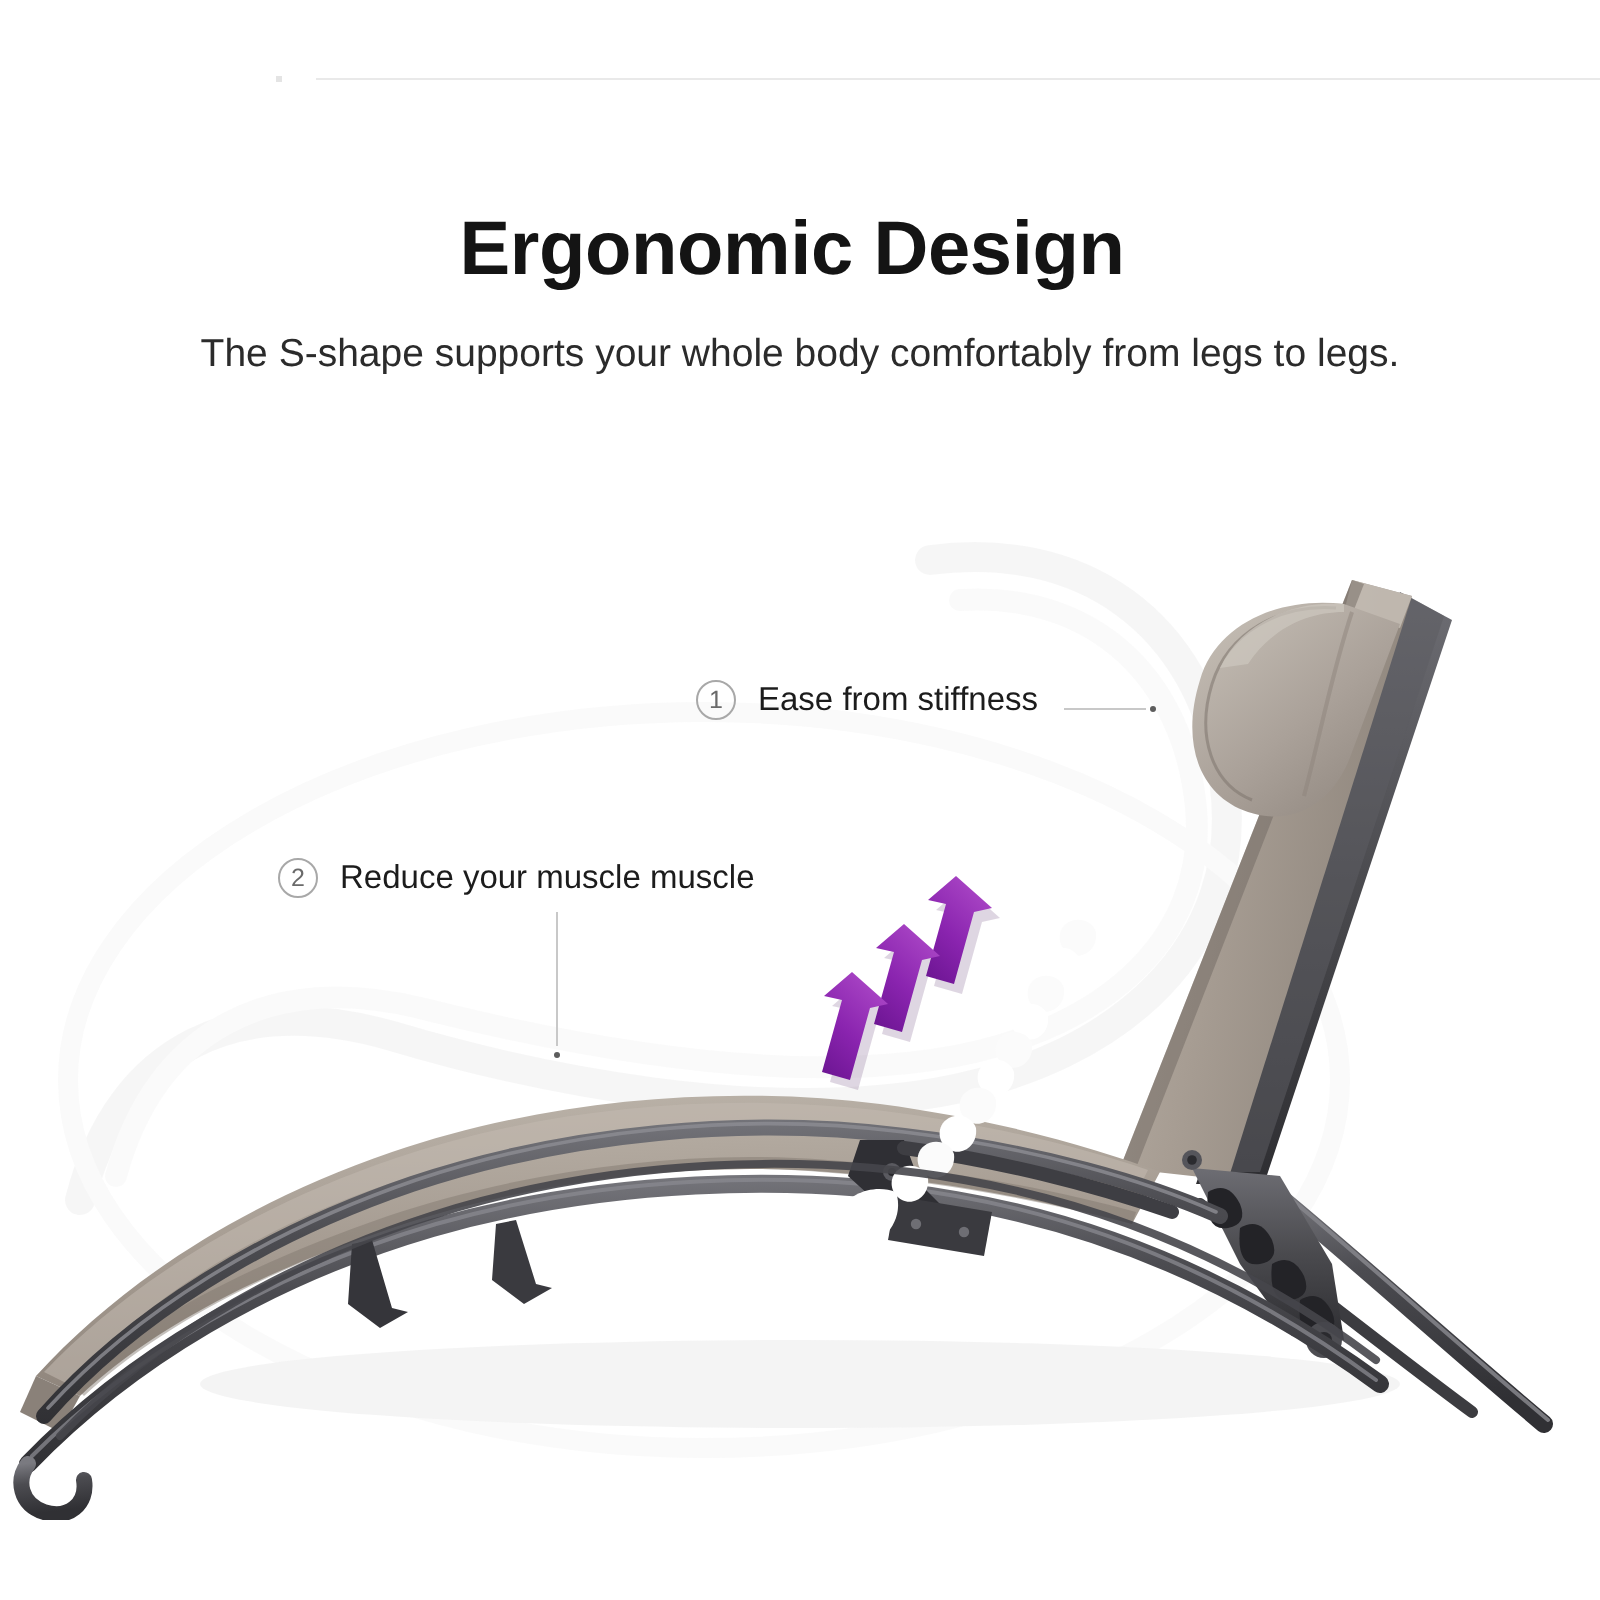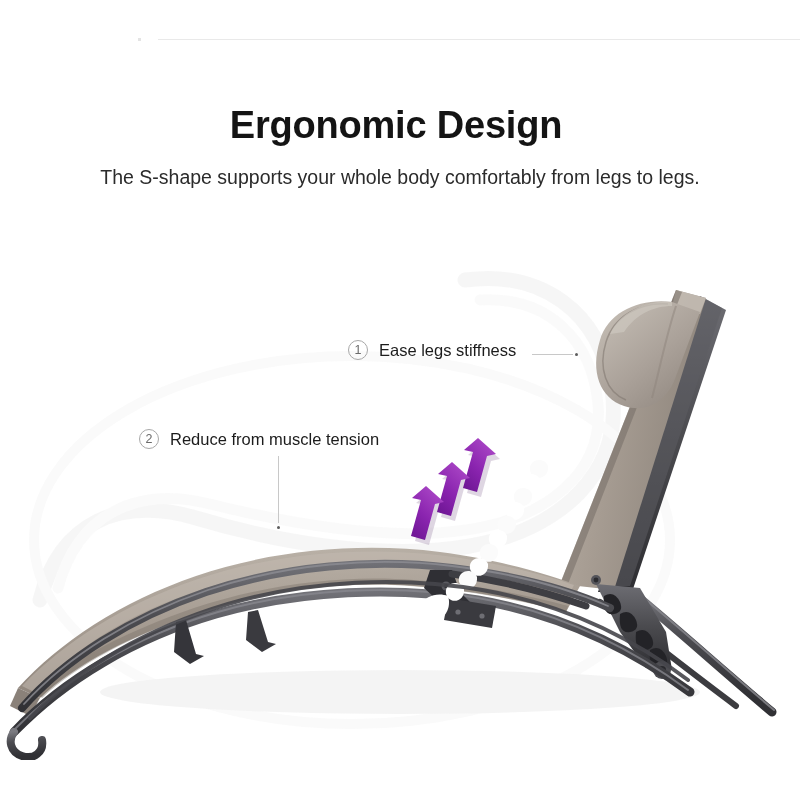--- a/index.html
+++ b/index.html
@@ -314,25 +314,25 @@
 
       <path d="M 30 478
                C 78 428 148 388 228 364
                C 310 340 402 336 482 350
                C 562 364 630 396 688 440" fill="none" stroke="#46464b" stroke-width="4" stroke-linecap="round" opacity="0.9"></path>
     </svg>
   </div>
 
   <div class="callout" id="callout-1">
     <span class="callout-num">1</span>
-    <span class="callout-label">Ease legs stiffness</span>
+    <span class="callout-label">Ease from stiffness</span>
   </div>
   <div class="leader-h" id="leader-1-line"></div>
   <div class="leader-dot" id="leader-1-dot"></div>
 
   <div class="callout" id="callout-2">
     <span class="callout-num">2</span>
-    <span class="callout-label">Reduce from muscle tension</span>
+    <span class="callout-label">Reduce your muscle muscle</span>
   </div>
   <div class="leader-v" id="leader-2-line"></div>
   <div class="leader-dot" id="leader-2-dot"></div>
 
 </div>
 
 </body></html>

